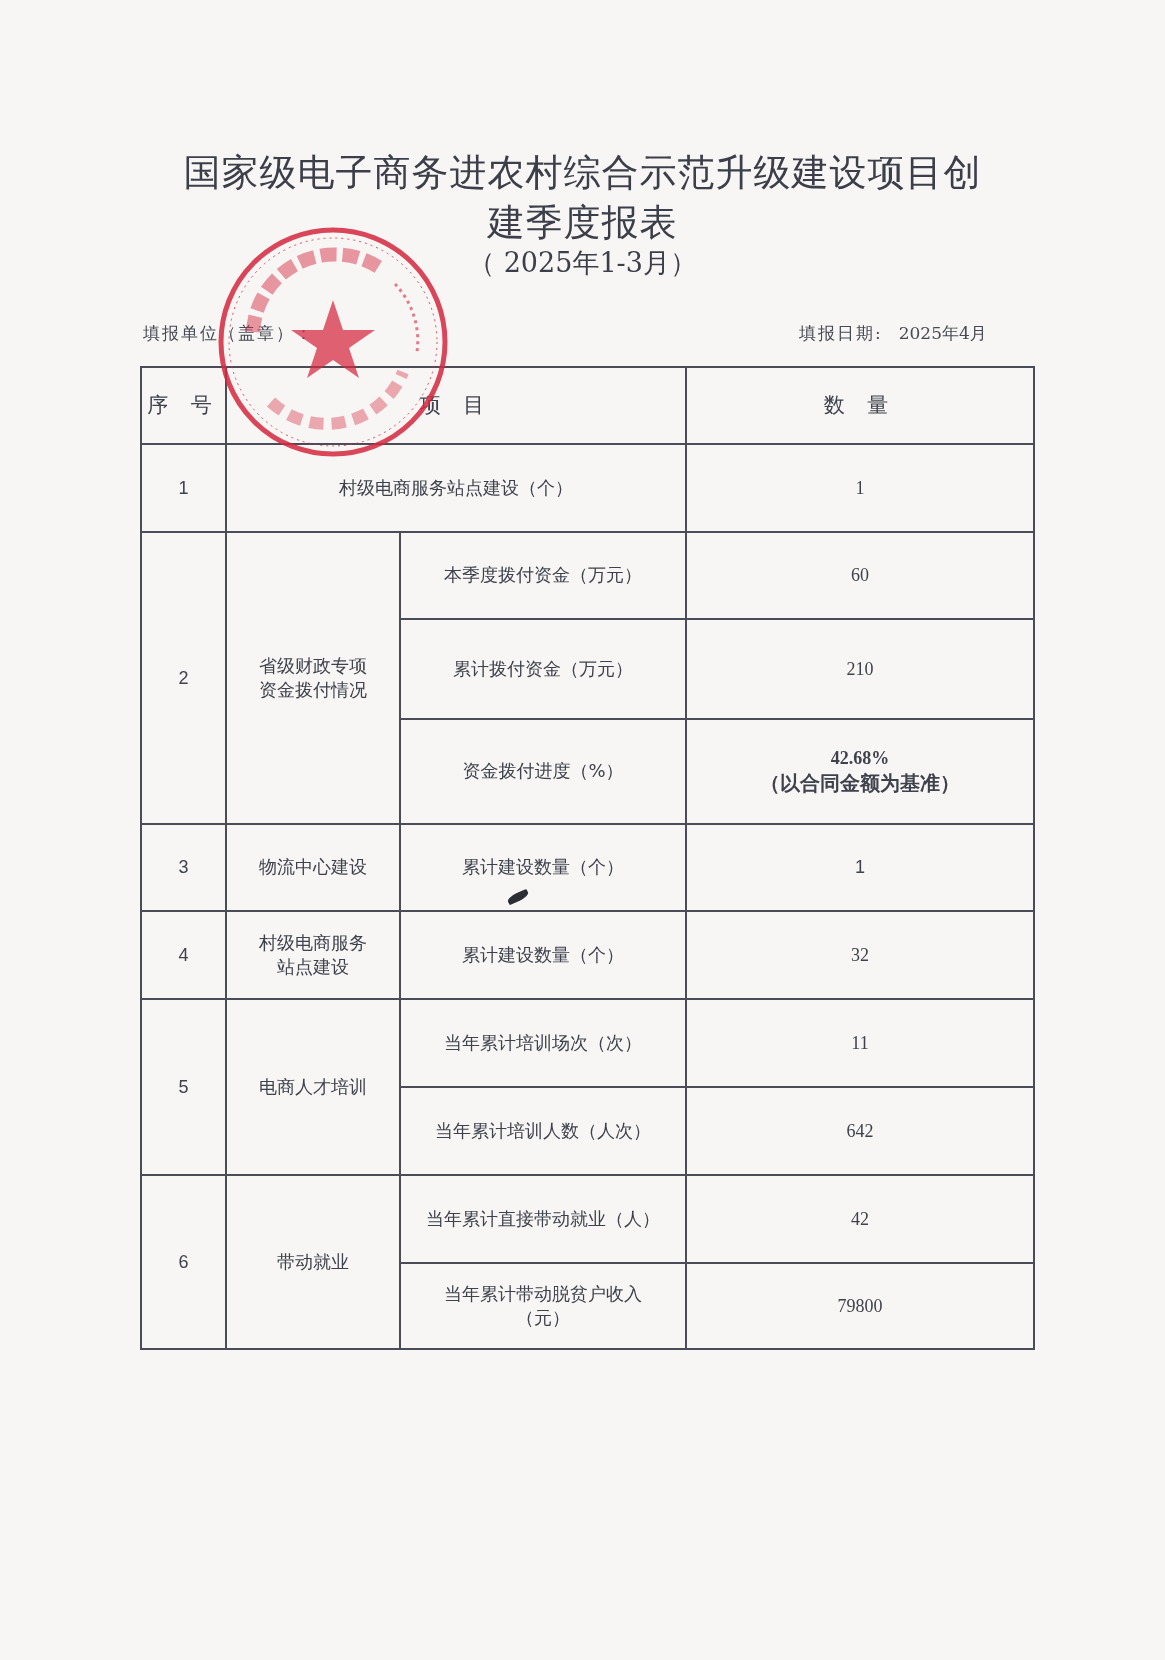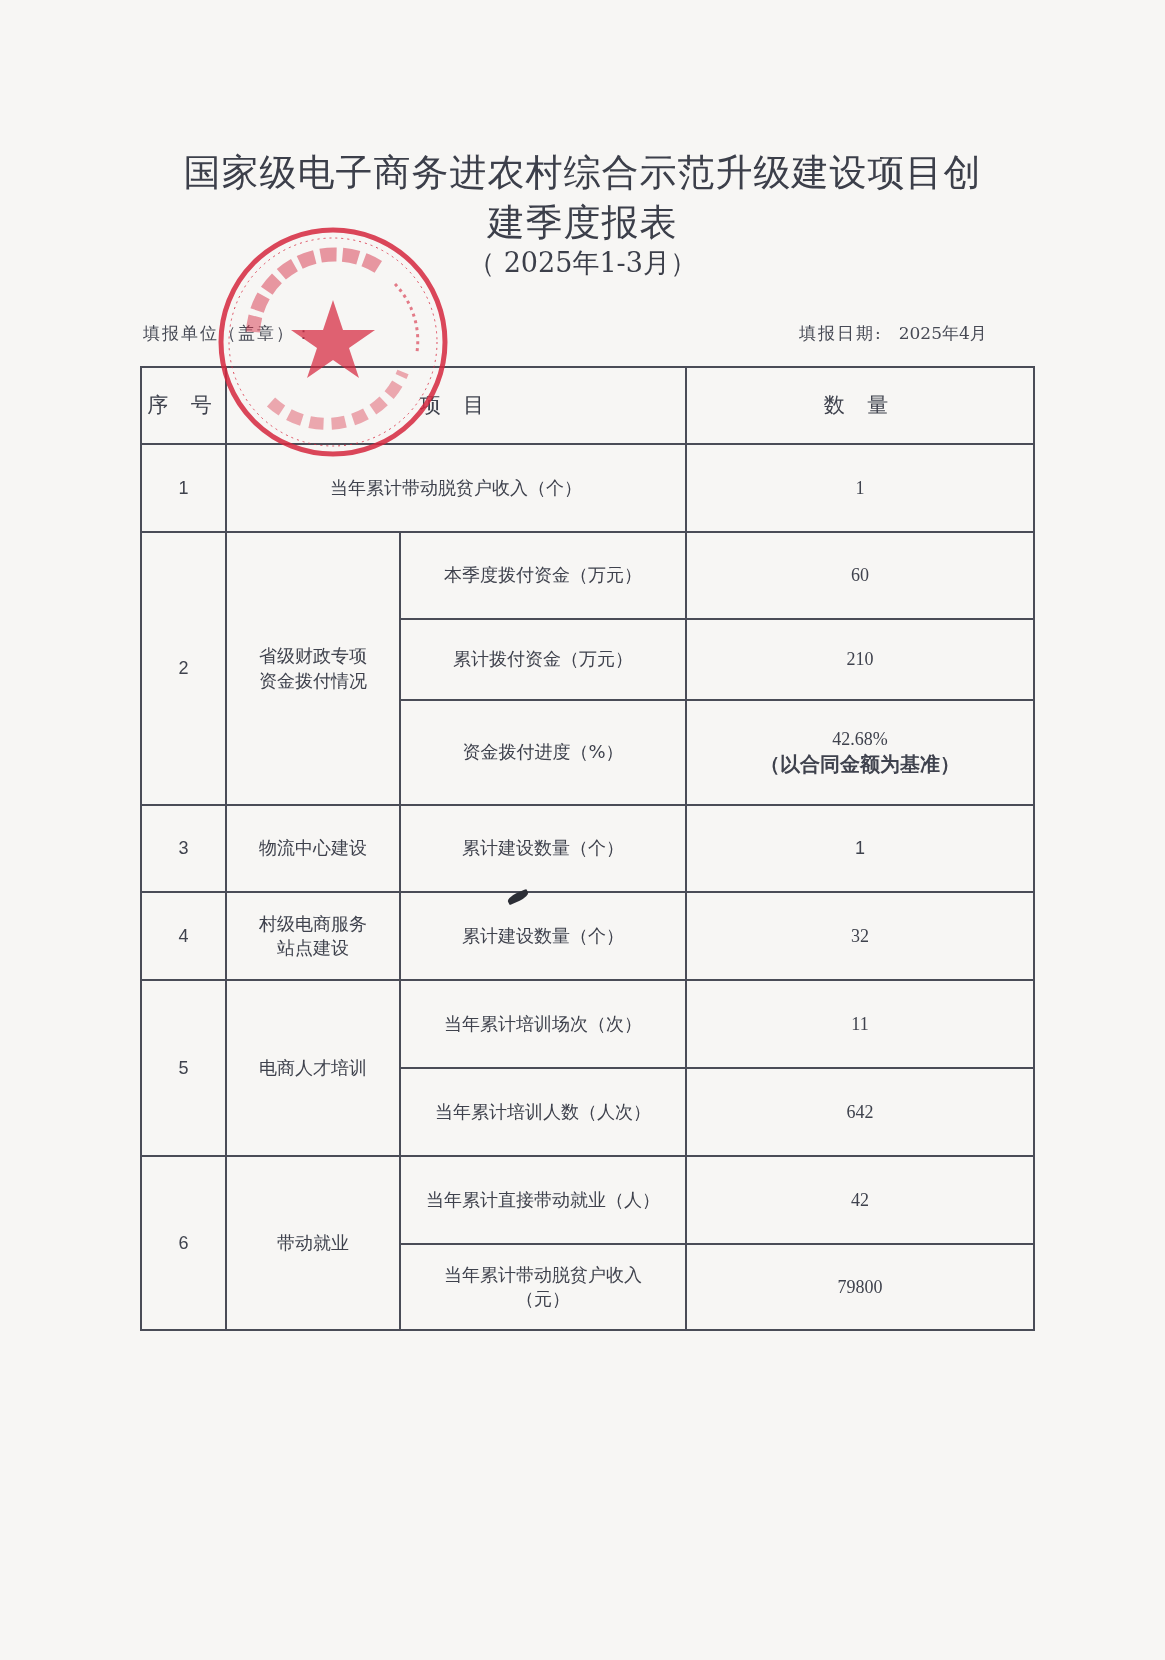--- a/index.html
+++ b/index.html
@@ -28,21 +28,21 @@
   table.report {
     position: absolute; left: 140px; top: 366px;
     border-collapse: collapse; width: 893px; table-layout: fixed;
   }
   table.report td, table.report th {
     border: 2px solid #4a4c57; text-align: center; vertical-align: middle;
     padding: 0; font-weight: normal; font-size: 18px; color: #3f424d;
     line-height: 1.35;
   }
   table.report th { font-size: 21px; letter-spacing: 8px; }
-  .num { font-family: "Liberation Serif", serif; font-weight: normal; font-size: 18px; }
+  .num { font-family: "Liberation Serif", serif; font-weight: bold; font-size: 18px; }
   .num.plain { font-family: "Liberation Sans", sans-serif; font-weight: normal; }
   .note { font-family: "DejaVu Serif", serif; font-weight: bold; font-size: 20px; }
   .seq { font-family: "Liberation Sans", sans-serif; font-size: 17px; }
 
   .stamp {
     position: absolute; left: 213px; top: 222px; width: 240px; height: 240px;
     pointer-events: none; opacity: 0.85;
   }
   .smudge {
     position: absolute; left: 507px; top: 893px; width: 22px; height: 8px;
@@ -69,32 +69,32 @@
       <col style="width:348px">
   </colgroup>
   <tbody>
       <tr style="height:77px">
     <th>序 号</th>
     <th colspan="2">项 目</th>
     <th>数 量</th>
   </tr>
   <tr style="height:88px">
     <td class="seq">1</td>
-    <td colspan="2">当年累计带动脱贫户收入（个）</td>
+    <td colspan="2">村级电商服务站点建设（个）</td>
     <td class="num">1</td>
   </tr>
   <tr style="height:87px">
     <td rowspan="3" class="seq">2</td>
     <td rowspan="3">
           <div style="width:120px;margin:0 auto">省级财政专项资金拨付情况</div>
         </td>
     <td>本季度拨付资金（万元）</td>
     <td class="num">60</td>
   </tr>
-  <tr style="height:81px">
+  <tr style="height:100px">
     <td>累计拨付资金（万元）</td>
     <td class="num">210</td>
   </tr>
   <tr style="height:105px">
     <td>资金拨付进度（%）</td>
     <td>
       <div class="num">42.68%</div>
       <div class="note">（以合同金额为基准）</div>
     </td>
   </tr>

